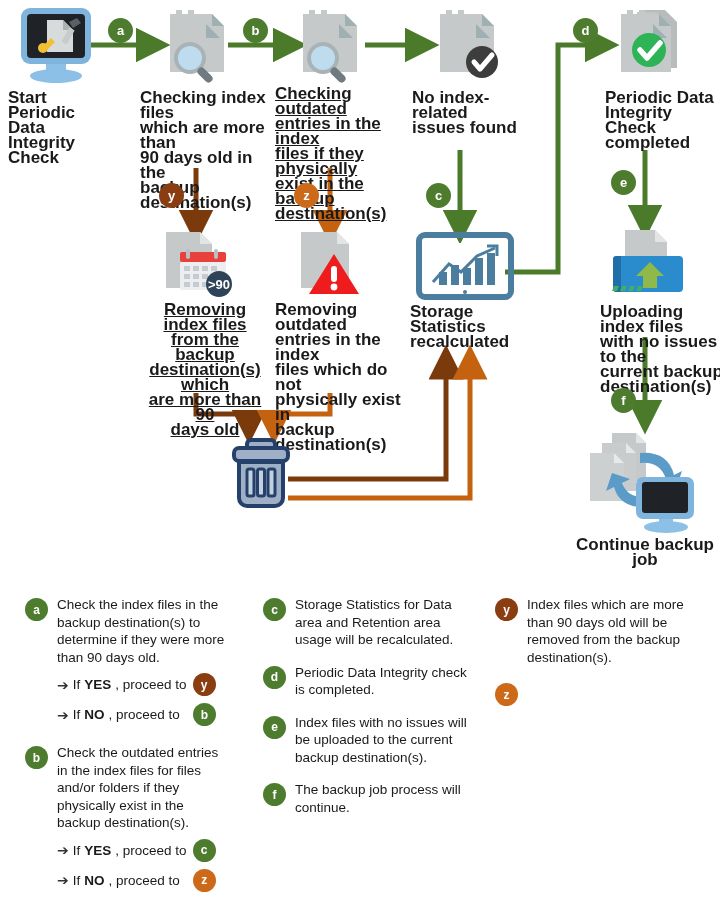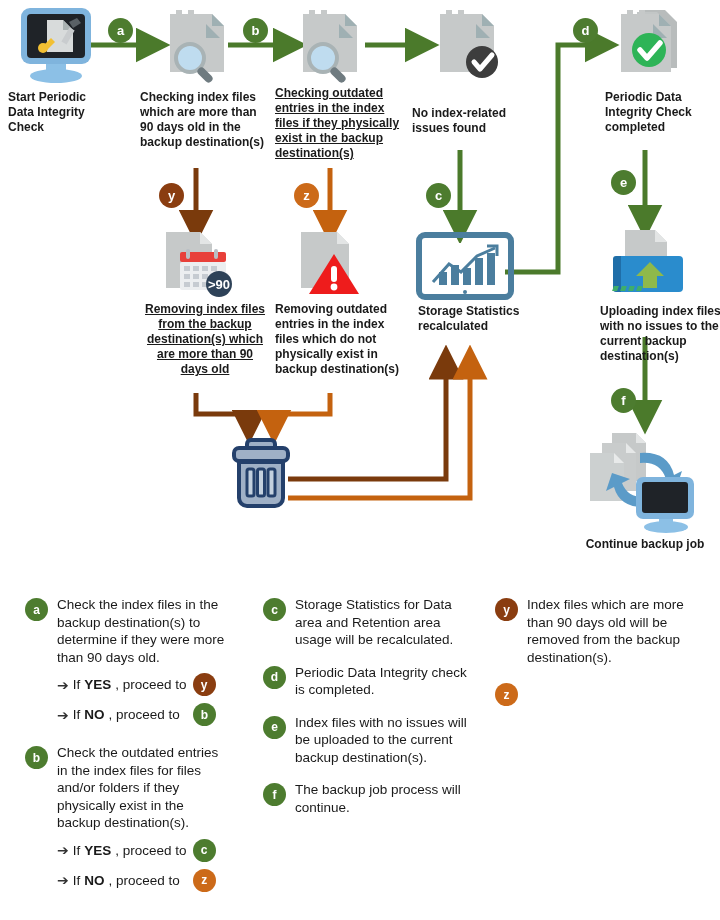--- a/index.html
+++ b/index.html
@@ -1,19 +1,19 @@
 <!DOCTYPE html>
 <html><head>
 <meta charset="utf-8">
 <style>
   html,body{margin:0;padding:0;background:#ffffff;}
   body{width:720px;height:920px;position:relative;overflow:hidden;
        font-family:"Liberation Sans","DejaVu Sans",sans-serif;color:#1a1a1a;}
   .abs{position:absolute;}
-  .node-label{font-size:12px;font-weight:bold;line-height:15px;color:#1a1a1a;}
+  .node-label{font-size:17px;font-weight:bold;line-height:15px;color:#1a1a1a;}
   .badge{border-radius:50%;color:#ffffff;font-size:13px;font-weight:bold;
          display:flex;align-items:center;justify-content:center;font-family:"Liberation Sans",sans-serif;}
   .badge.sm{width:23px;height:23px;font-size:12px;}
   .badge.lg{width:25px;height:25px;font-size:13px;}
   .legend-text{font-size:13.5px;line-height:17.5px;color:#1a1a1a;}
   .legend-item{position:relative;}
   .legend-body{margin-left:32px;}
   .proceed{margin-top:7px;display:flex;align-items:center;gap:4px;font-size:13.5px;}
   .proceed .arrowg{font-size:14px;color:#333;font-weight:bold;line-height:1;}
   .proceed b{font-weight:bold;}
@@ -123,21 +123,21 @@
   <div class="abs" style="left:412px;top:6px;width:120px;">
     <div style="width:80px;height:80px;margin-left:14px;">
       <svg viewBox="0 0 80 80" width="80" height="80">
         <path d="M14,8 h6 v-4 h6 v4 h6 v-4 h6 v4 h18 l12,12 v46 h-54 z" fill="#c6c9c9"></path>
         <path d="M56,8 l12,12 h-12 z" fill="#9fb0b3"></path>
         <path d="M50,18 l14,14 h-14 z" fill="#9fb0b3"></path>
         <circle cx="56" cy="56" r="16" fill="#3d3d3d"></circle>
         <path d="M48,56 l6,7 12,-14" fill="none" stroke="#ffffff" stroke-width="5" stroke-linecap="round" stroke-linejoin="round"></path>
       </svg>
     </div>
-    <div class="node-label" style="white-space:pre-line;margin-top:20px;">No index-related
+    <div class="node-label" style="white-space:pre-line;margin-top:4px;">No index-related
 issues found</div>
   </div>
 
   <div class="abs" style="left:605px;top:6px;width:115px;">
     <div style="width:85px;height:80px;margin-left:6px;">
       <svg viewBox="0 0 85 80" width="85" height="80">
         <path d="M34,4 h20 l12,12 v46 h-32 z" fill="#b8bcbc"></path>
         <path d="M26,6 h20 l12,12 v46 h-32 z" fill="#c2c6c6"></path>
         <path d="M10,8 h6 v-4 h6 v4 h6 v-4 h6 v4 h14 l12,12 v46 h-50 z" fill="#c6c9c9"></path>
         <path d="M48,8 l12,12 h-12 z" fill="#9fb0b3"></path>
@@ -211,21 +211,21 @@
           <rect x="36" y="33" width="8" height="20"></rect>
           <rect x="48" y="36" width="8" height="17"></rect>
           <rect x="60" y="26" width="8" height="27"></rect>
           <rect x="72" y="21" width="8" height="32"></rect>
         </g>
         <path d="M18,50 L34,32 L46,40 L62,24 L80,16" fill="none" stroke="#4b7e9e" stroke-width="3"></path>
         <path d="M72,14 L82,14 L82,24" fill="none" stroke="#4b7e9e" stroke-width="3"></path>
         <circle cx="50" cy="60" r="2" fill="#4b7e9e"></circle>
       </svg>
     </div>
-    <div class="node-label" style="white-space:pre-line;margin-top:4px;margin-left:8px;">Storage Statistics
+    <div class="node-label" style="white-space:pre-line;margin-top:4px;">Storage Statistics
 recalculated</div>
   </div>
 
   <div class="abs" style="left:600px;top:228px;width:125px;">
     <div style="width:82px;height:72px;margin-left:5px;">
       <svg viewBox="0 0 82 72" width="82" height="72">
         <path d="M20,2 h30 l12,12 v30 h-42 z" fill="#c6c9c9"></path>
         <path d="M50,2 l12,12 h-12 z" fill="#e3e5e5"></path>
         <rect x="8" y="28" width="12" height="36" rx="3" fill="#1f6ea8"></rect>
         <path d="M16,28 h58 a4,4 0 0 1 4,4 v28 a4,4 0 0 1 -4,4 h-58 z" fill="#2a8ccd"></path>

